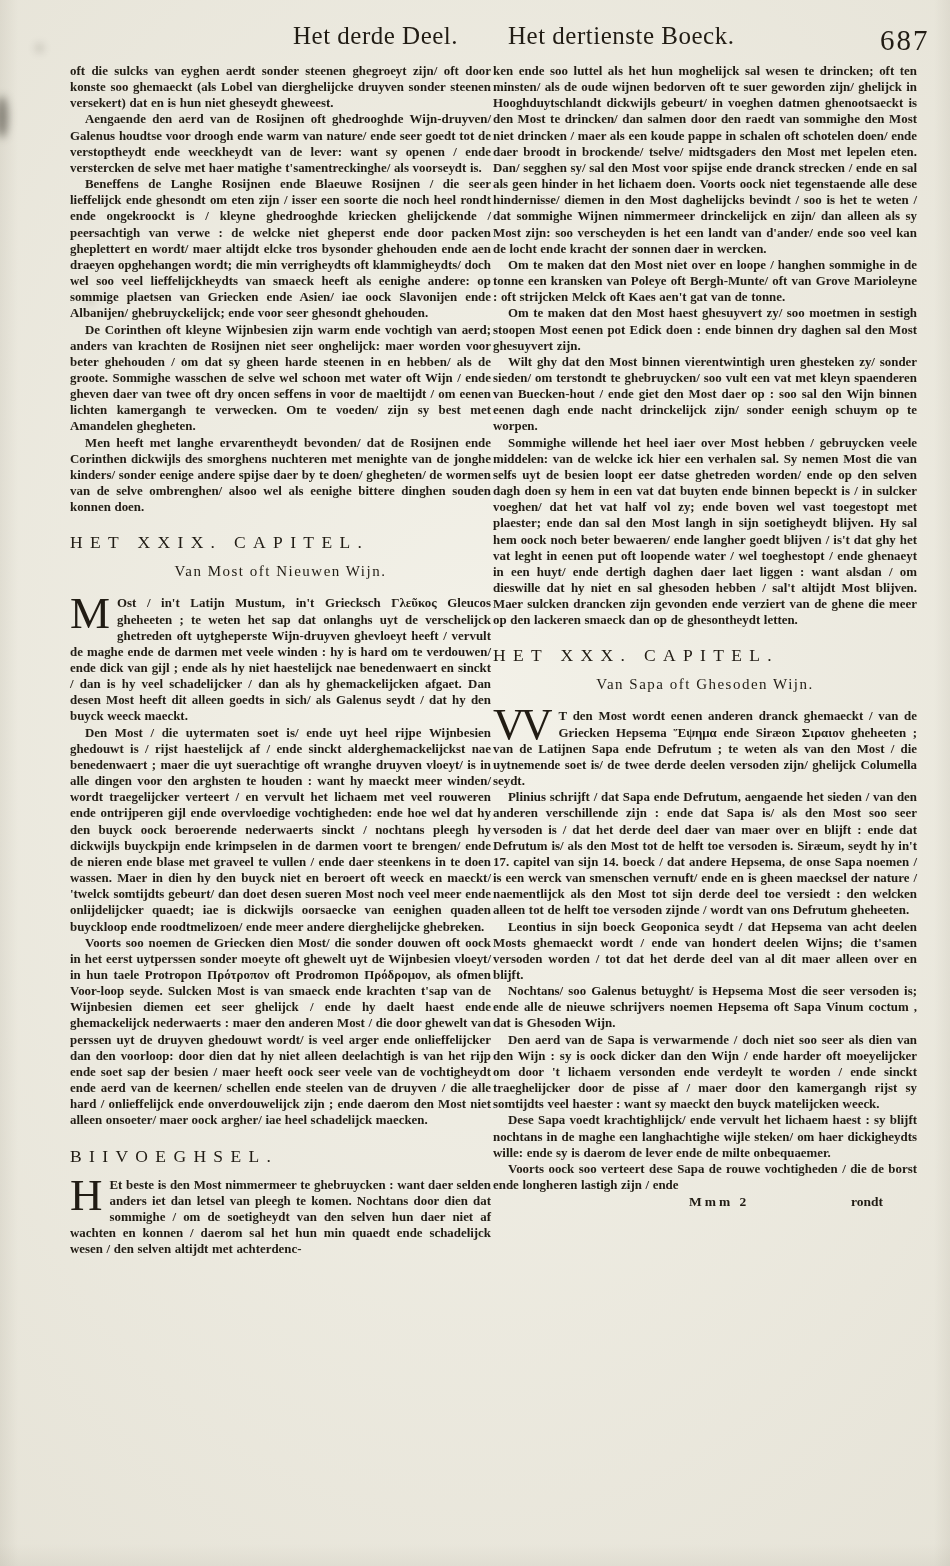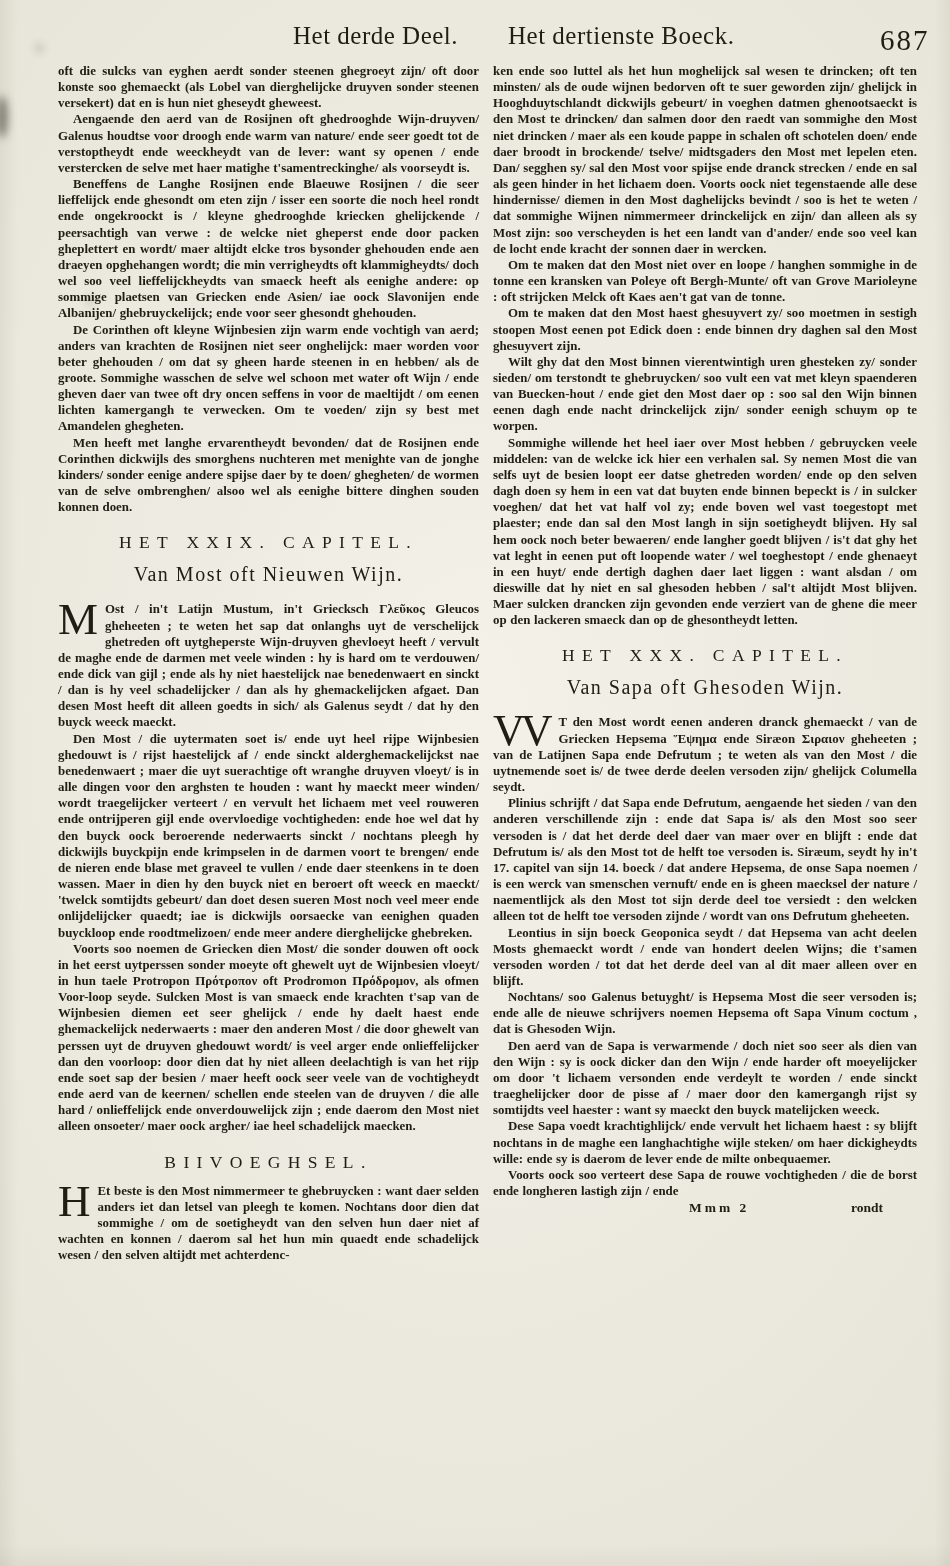--- a/index.html
+++ b/index.html
@@ -21,35 +21,35 @@
   .smudge.s1{left:-4px;top:96px;width:12px;height:42px;}
   .smudge.s2{left:36px;top:44px;width:7px;height:8px;opacity:.5;}
   .smudge.s3{left:86px;top:296px;width:8px;height:9px;opacity:.4;}
 
   .header{position:absolute;top:22px;left:0;width:100%;height:36px;font-size:25px;letter-spacing:.5px;padding-left:28px;}
   .header .t-left{position:absolute;left:293px;top:0;}
   .header .t-right{position:absolute;left:508px;top:0;}
   .header .pageno{position:absolute;left:852px;top:2px;font-size:29px;letter-spacing:2px;margin-left:28px;}
 
   .col{position:absolute;top:63px;text-align:justify;}
-  .col-left{left:58px;width:421px;}
+  .col-left{left:70px;width:421px;}
   .col-right{left:493px;width:424px;}
 
   .para{
     font-size:12.9px;line-height:16.15px;font-weight:700;
     margin:0;word-spacing:.4px;
   }
   .para.indent{text-indent:15px;}
 
   .chapter-heading{
     font-size:17.5px;font-weight:400;letter-spacing:.42em;
-    text-align:center;margin:17px 0 10px 0;text-indent:0;white-space:nowrap;
+    margin:17px 0 10px 0;text-indent:0;white-space:nowrap;
   }
   .chapter-subheading{
-    font-size:20px;font-weight:400;letter-spacing:1.5px;
+    font-size:15px;font-weight:400;letter-spacing:1.5px;
     text-align:center;margin:0 0 15px 0;text-indent:0;
   }
   .dropcap{
     float:left;font-weight:400;
     font-size:45px;line-height:33px;
     padding:2px 7px 0 0;
   }
   .dropcap.wide{font-size:44px;line-height:30px;letter-spacing:-4px;padding-right:10px;}
 
   .sig-row{position:relative;height:18px;font-size:13.5px;font-weight:700;}

